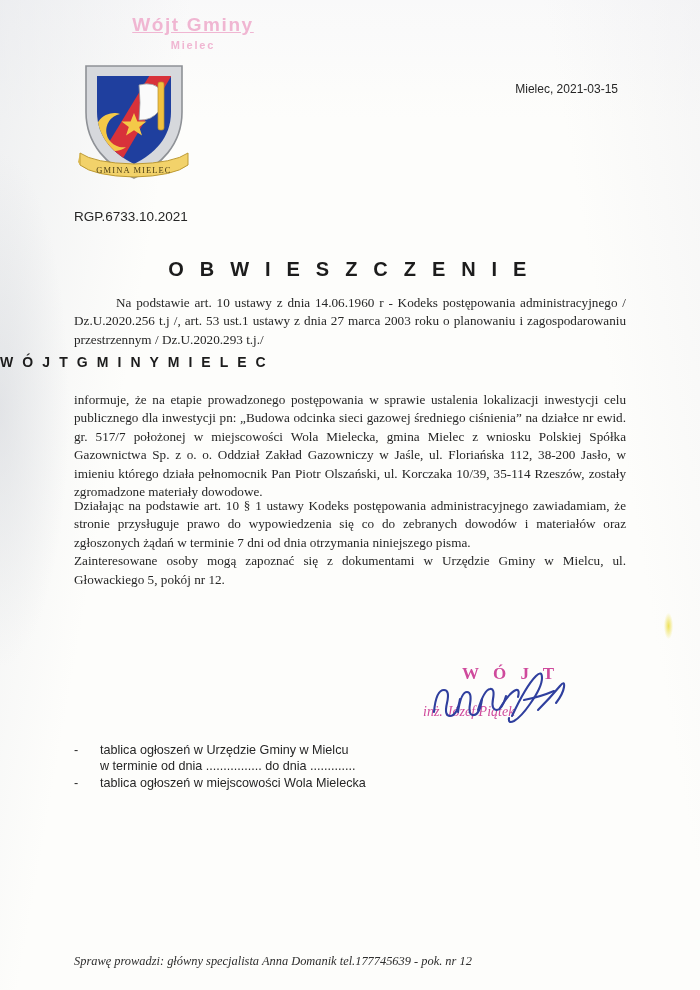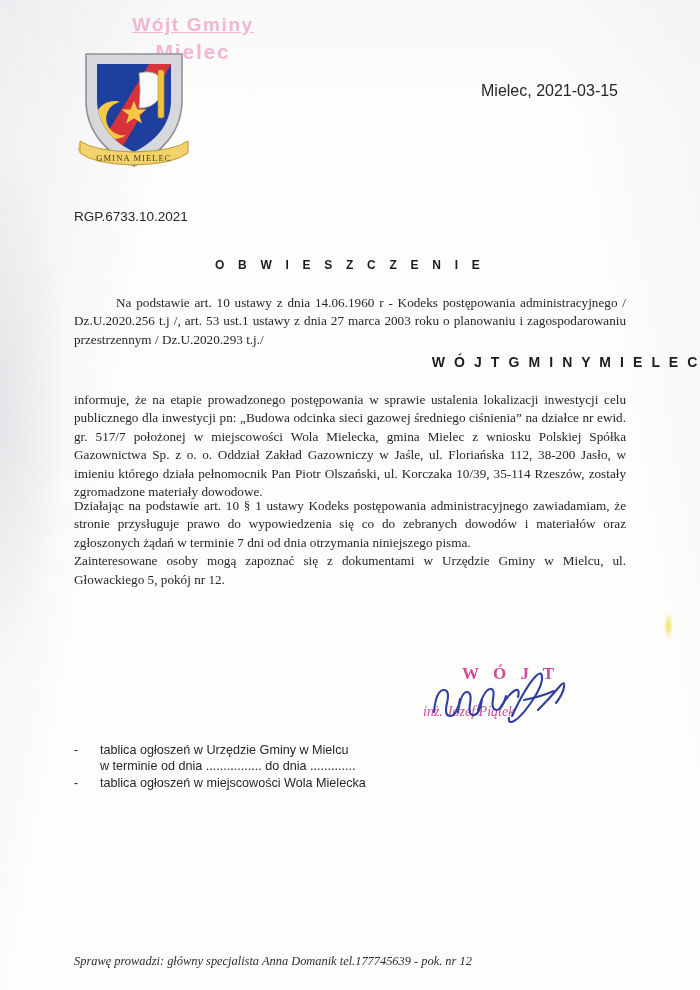--- a/index.html
+++ b/index.html
@@ -52,70 +52,70 @@
   }
   .lh-line1 {
     font-size: 19px;
     font-weight: bold;
     letter-spacing: 1.6px;
     color: #f0b6d2;
     line-height: 1.15;
     text-decoration: underline;
   }
   .lh-line2 {
-    font-size: 21px;
+    font-size: 11px;
     font-weight: bold;
     letter-spacing: 1.8px;
     color: #f0b6d2;
     line-height: 1.2;
     margin-top: 3px;
   }
 
   .crest {
     position: absolute;
     left: 76px;
-    top: 46px;
+    top: 58px;
     width: 116px;
     height: 128px;
     text-align: right;
   }
 
   .date-line {
     position: absolute;
     right: 82px;
     top: 82px;
-    font-size: 16px;
+    font-size: 12px;
     color: #262626;
     white-space: nowrap;
   }
 
   .ref-no {
     position: absolute;
     left: 74px;
     top: 209px;
     font-size: 13.5px;
     color: #262626;
   }
 
   .title-main {
     position: absolute;
     left: 0; right: 0;
     top: 258px;
     text-align: center;
-    font-size: 12px;
+    font-size: 20px;
     font-weight: bold;
     letter-spacing: 5.2px;
     color: #1c1c1c;
   }
 
   .title-sub {
     position: absolute;
     left: 0; right: 0;
     top: 354px;
-    text-align: right;
+    text-align: left;
     font-size: 14px;
     font-weight: bold;
     letter-spacing: 2.6px;
     color: #1c1c1c;
   }
 
   
   .body-block {
     position: absolute;
     left: 74px;

